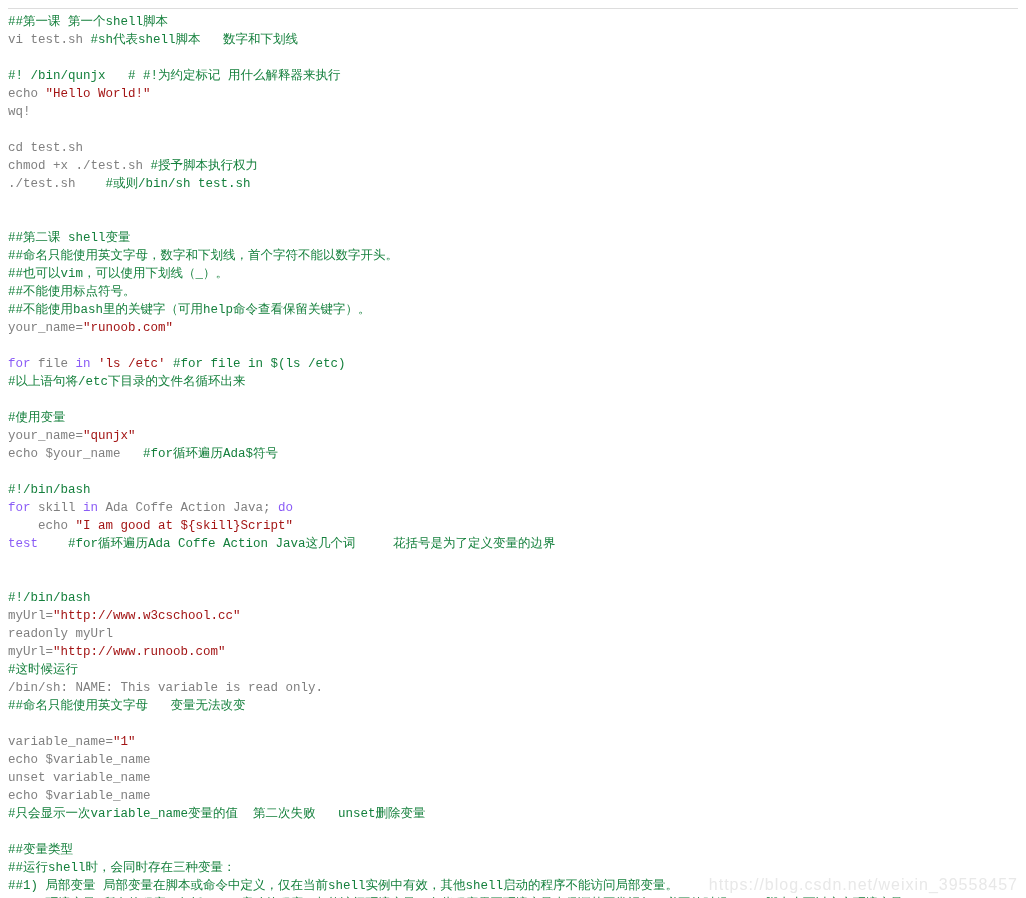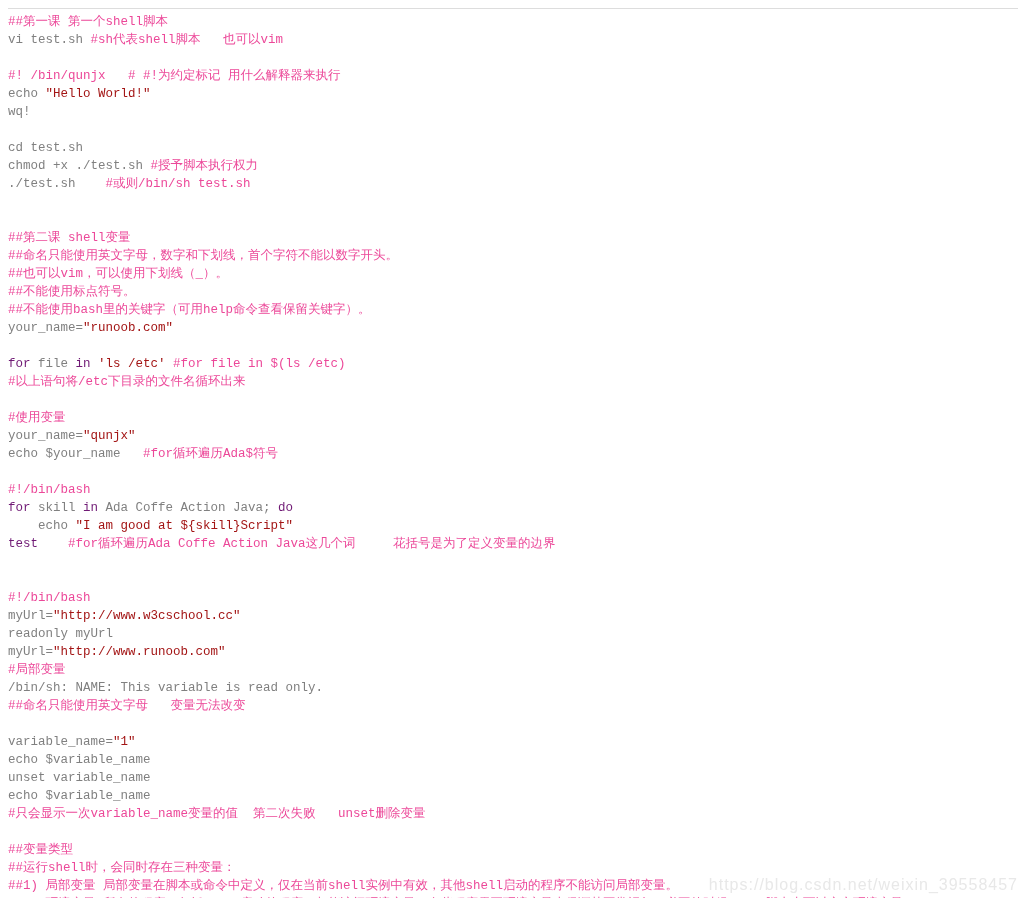--- a/index.html
+++ b/index.html
@@ -16,41 +16,41 @@
   hr {
     border: none;
     border-top: 1px solid #ddd;
     margin: 0 0 4px 0;
   }
   pre {
     margin: 0;
     white-space: pre;
     font-family: inherit;
   }
-  .c-comment { color: #ec4899; }
-  .c-keyword { color: #701a75; }
+  .c-comment { color: #15803d; }
+  .c-keyword { color: #8b5cf6; }
   .c-str     { color: #a31515; }
   .wm {
     position: fixed;
     right: 8px;
     bottom: 4px;
     color: #e8e8e8;
     font-family: Arial, sans-serif;
     font-size: 16px;
     letter-spacing: 1px;
     pointer-events: none;
     user-select: none;
   }
 </style>
 </head>
 <body>
 
 <hr>
 <pre id="code"><span class="c-comment">##第一课 第一个shell脚本</span>
-vi test.sh <span class="c-comment">#sh代表shell脚本   也可以vim</span>
+vi test.sh <span class="c-comment">#sh代表shell脚本   数字和下划线</span>
 
 <span class="c-comment">#! /bin/qunjx   # #!为约定标记 用什么解释器来执行</span>
 echo <span class="c-str">"Hello World!"</span>
 wq!
 
 cd test.sh
 chmod +x ./test.sh <span class="c-comment">#授予脚本执行权力</span>
 ./test.sh    <span class="c-comment">#或则/bin/sh test.sh</span>
 
 
@@ -71,21 +71,21 @@
 <span class="c-comment">#!/bin/bash</span>
 <span class="c-keyword">for</span> skill <span class="c-keyword">in</span> Ada Coffe Action Java; <span class="c-keyword">do</span>
     echo <span class="c-str">"I am good at ${skill}Script"</span>
 <span class="c-keyword">test</span>    <span class="c-comment">#for循环遍历Ada Coffe Action Java这几个词     花括号是为了定义变量的边界</span>
 
 
 <span class="c-comment">#!/bin/bash</span>
 myUrl=<span class="c-str">"http://www.w3cschool.cc"</span>
 readonly myUrl
 myUrl=<span class="c-str">"http://www.runoob.com"</span>
-<span class="c-comment">#局部变量</span>
+<span class="c-comment">#这时候运行</span>
 /bin/sh: NAME: This variable is read only.
 <span class="c-comment">##命名只能使用英文字母   变量无法改变</span>
 
 variable_name=<span class="c-str">"1"</span>
 echo $variable_name
 unset variable_name
 echo $variable_name
 <span class="c-comment">#只会显示一次variable_name变量的值  第二次失败   unset删除变量</span>
 
 <span class="c-comment">##变量类型</span>

